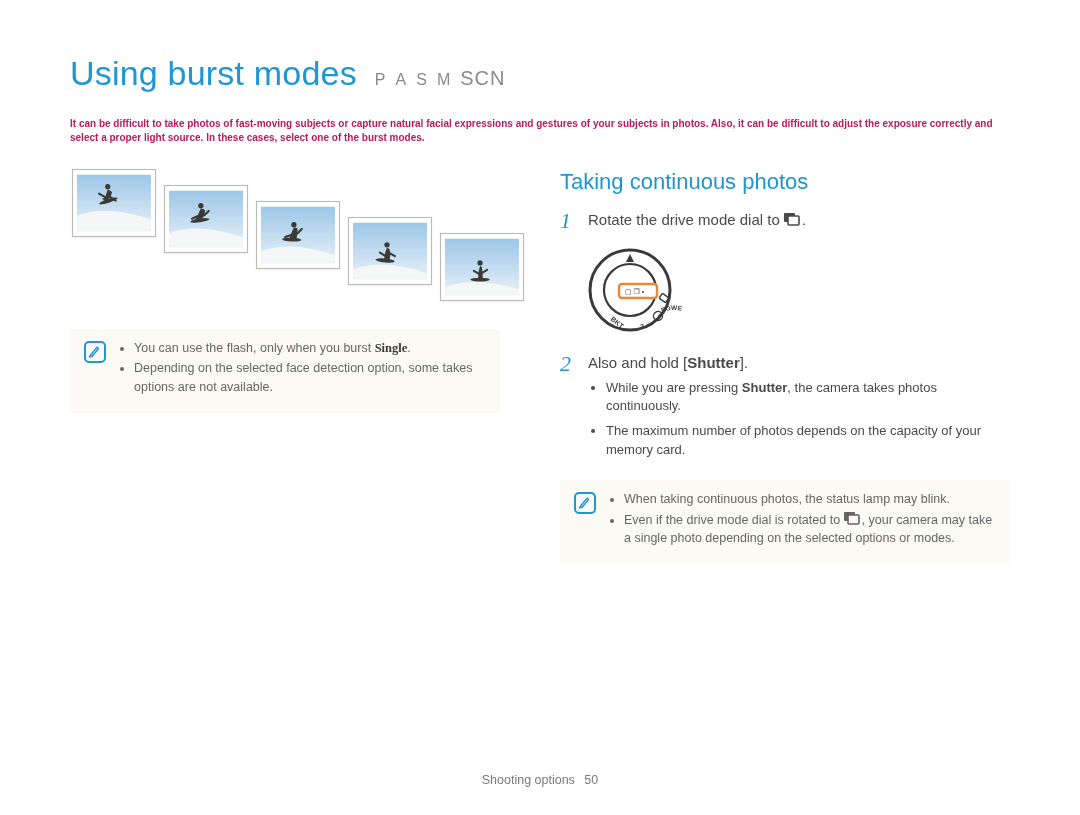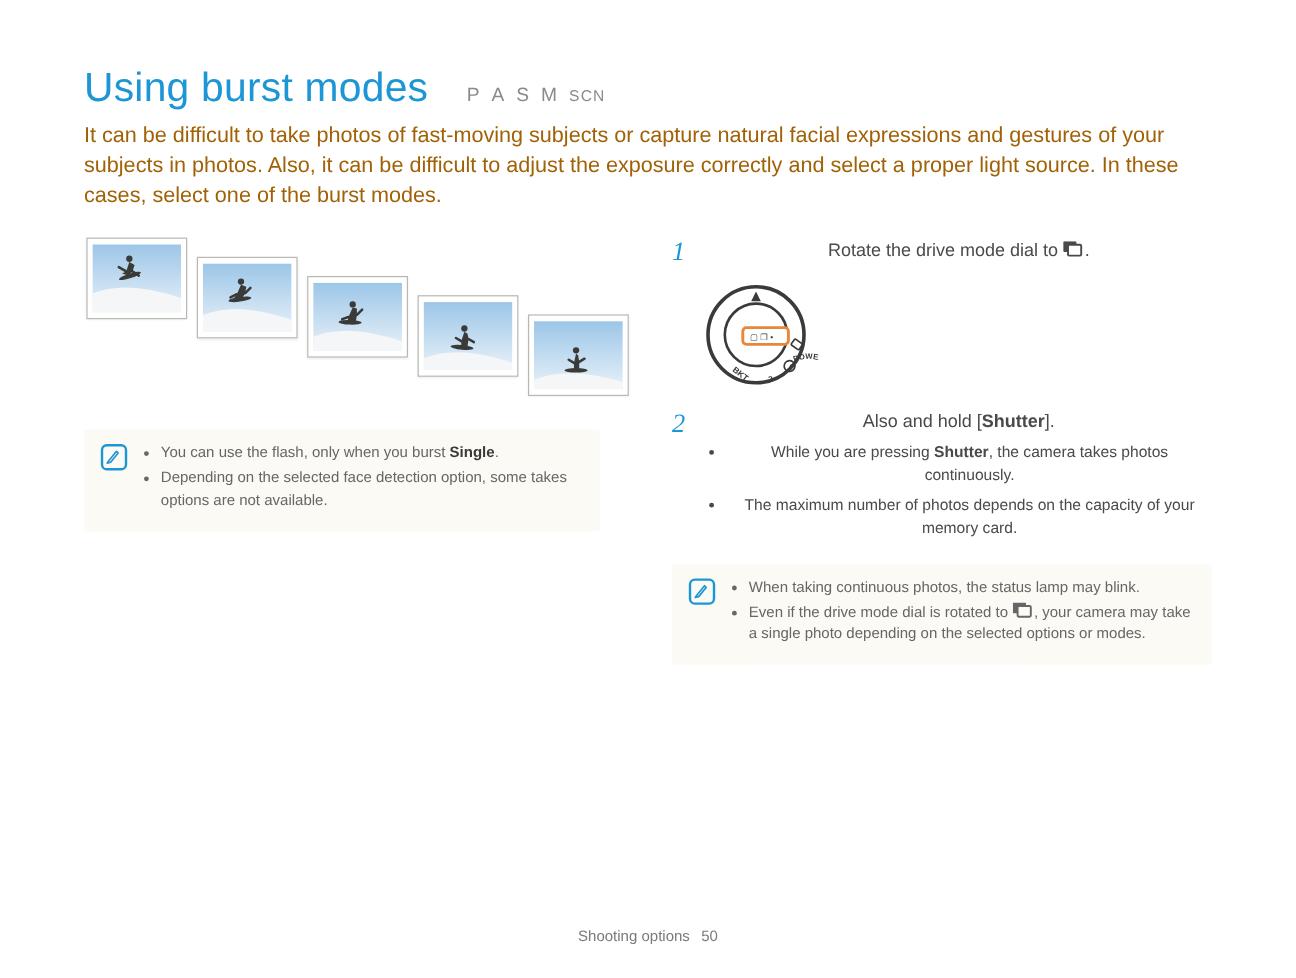--- a/index.html
+++ b/index.html
@@ -1,44 +1,44 @@
 <!DOCTYPE html>
 <html><head>
 <meta charset="utf-8">
 <style>
   * { box-sizing: border-box; margin: 0; padding: 0; }
   html, body { width: 1080px; height: 815px; background: #fff; font-family: Arial, Helvetica, sans-serif; color: #4a4a48; }
   .page { padding: 54px 70px 0 70px; position: relative; height: 100%; }
-  .title-row { display: flex; align-items: baseline; gap: 32px; margin-bottom: 7px; }
+  .title-row { display: flex; align-items: baseline; gap: 18px; margin-bottom: 24px; }
   .page-title { font-size: 34px; font-weight: 400; color: #1d96d5; letter-spacing: 0.2px; }
   .mode-letters { display: flex; gap: 8px; align-items: baseline; }
   .mode-letter { font-size: 16px; color: #8a8a86; letter-spacing: 2px; }
-  .mode-scn { font-size: 13px; color: #8a8a86; letter-spacing: 1px; }
-  .intro { font-size: 18px; line-height: 1.38; color: #a16207; margin-bottom: 24px; }
+  .mode-scn { font-size: 20px; color: #8a8a86; letter-spacing: 1px; }
+  .intro { font-size: 10px; line-height: 1.38; color: #be185d; margin-bottom: 24px; font-weight: bold; }
   .columns { display: flex; gap: 60px; }
   .col-left { width: 430px; }
   .col-right { width: 470px; }
 
   .burst-row { display: flex; gap: 8px; margin-bottom: 28px; padding-left: 2px; }
   .thumb-wrap { position: relative; }
   .thumb { width: 84px; height: 68px; border: 1px solid #b8b8b4; background: #fff; padding: 4px; box-shadow: 0 1px 2px rgba(0,0,0,0.08); }
   .thumb svg { display: block; width: 100%; height: 100%; }
 
   .note-box { background: #fbfaf4; border-radius: 3px; padding: 10px 14px 14px 14px; display: flex; gap: 12px; }
   .note-icon { flex: 0 0 22px; height: 22px; border: 2px solid #1d96d5; border-radius: 5px; display: flex; align-items: center; justify-content: center; margin-top: 2px; }
   .note-icon svg { width: 14px; height: 14px; }
   .note-list { font-size: 12.5px; color: #666; line-height: 1.5; list-style: disc; padding-left: 16px; }
   .note-list li { margin-bottom: 2px; }
-  .note-list strong { color: #3a3a38; }
+  .note-list strong { color: #3a3a38; font-family: Liberation Serif, serif; }
 
   .section-title { font-size: 22px; color: #1d96d5; font-weight: 400; margin-bottom: 14px; }
 
   .step { display: flex; gap: 14px; margin-bottom: 10px; }
   .step-num { font-size: 22px; font-style: italic; color: #1d96d5; font-family: Georgia, 'Times New Roman', serif; line-height: 1; padding-top: 1px; width: 14px; display: inline-block; }
-  .step-body { font-size: 15px; line-height: 1.4; color: #4a4a48; flex: 1; text-align: center; }
+  .step-body { font-size: 15px; line-height: 1.4; color: #4a4a48; flex: 1; }
   .step-body strong { font-weight: 700; }
   .inline-icon { display: inline-block; vertical-align: -2px; width: 18px; height: 14px; }
 
   .dial { margin: 8px 0 18px 26px; }
   .dial svg { display: block; }
 
   .sub-list { list-style: disc; padding-left: 18px; margin-top: 6px; font-size: 13px; line-height: 1.45; }
   .sub-list li { margin-bottom: 6px; }
 
   .footer { position: absolute; bottom: 28px; left: 0; right: 0; text-align: center; font-size: 12.5px; color: #7a7a76; }
@@ -153,20 +153,21 @@
             </svg>
         </div>
         <ul class="note-list">
           <li><span>You can use the flash, only when you burst </span><strong>Single</strong><span>.</span></li>
           <li><span>Depending on the selected face detection option, some takes options are not available.</span></li>
         </ul>
       </div>
     </div>
 
     <div class="col-right">
+      <h2 class="section-title">Taking continuous photos</h2>
 
       <div class="step">
         <span class="step-num">1</span>
         <div class="step-body">
           <span>Rotate the drive mode dial to </span><span class="inline-icon"><svg viewBox="0 0 18 14">
                 <rect x="0" y="0" width="11" height="9" rx="1" fill="#4a4a48"></rect>
                 <rect x="4" y="3" width="11" height="9" rx="1" fill="#fff" stroke="#4a4a48" stroke-width="1.6"></rect>
               </svg></span><span>.</span>
         </div>
       </div>

